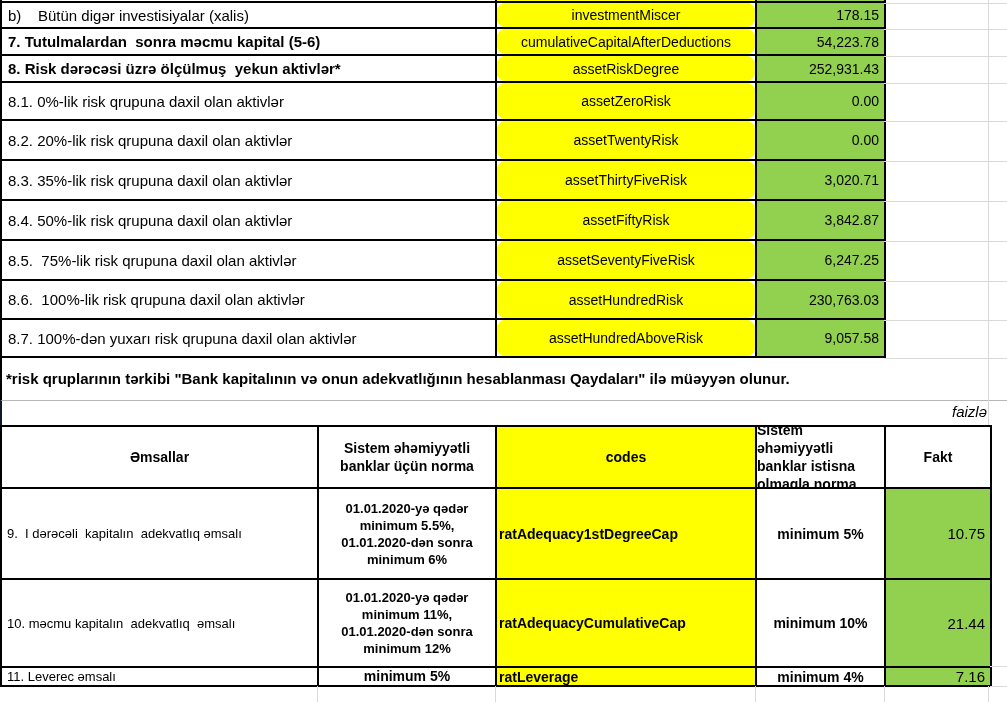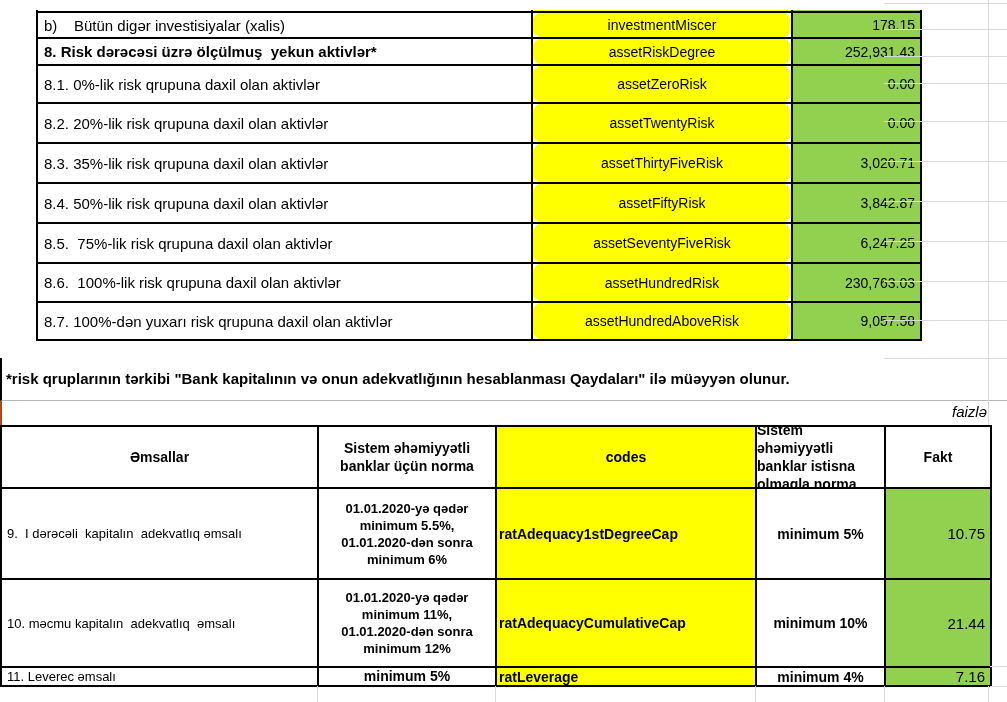--- a/index.html
+++ b/index.html
@@ -4,35 +4,35 @@
 <style>
   * { box-sizing: border-box; margin: 0; padding: 0; }
   html, body { width: 1007px; height: 702px; background: #ffffff; }
   body { font-family: "Liberation Sans", sans-serif; color: #000; }
   .sheet { position: relative; width: 1007px; height: 702px; overflow: hidden; background: #fff; }
 
   table { border-collapse: collapse; table-layout: fixed; position: absolute; }
   td { vertical-align: middle; overflow: hidden; }
 
   
-  .t1 { top: 10px; left: 0; width: 884px; margin-left: 36px; }
+  .t1 { top: 0; left: 0; width: 884px; }
   .t1 td { border: 2px solid #000; font-size: 15px; }
   .t1 tr.sliver td { border-top: none; padding: 0; height: 2px; }
   .t1 td.lbl { padding: 0 4px 0 6px; white-space: pre; background: #fff; }
   .t1 tr.bold td.lbl { font-weight: bold; }
   .t1 td.code { text-align: center; font-size: 14px; background: #FFFF00; padding: 0 2px; border-radius: 12px; }
   .t1 td.val { text-align: right; font-size: 14px; background: #92D050; padding: 0 5px 0 2px; }
 
   
   .note { position: absolute; top: 358px; left: 0; width: 1007px; height: 43px;
           border-left: 2px solid #000; border-bottom: 1px solid #b7b7b7;
           font-weight: bold; font-size: 15px; line-height: 42px; padding-left: 4px;
           white-space: pre; overflow: hidden; }
   .unit { position: absolute; top: 401px; left: 0; width: 990px; height: 24px;
-          border-left: 2px solid #c2410c; font-style: italic; font-size: 15px;
+          border-left: 2px solid #0f172a; font-style: italic; font-size: 15px;
           line-height: 22px; text-align: right; padding-right: 3px; }
 
   
   .t2 { top: 425px; left: 0; width: 990px; }
   .t2 td { border: 2px solid #000; font-size: 14px; }
   .t2 td.hdr { font-weight: bold; text-align: center; line-height: 18px; white-space: pre-line; }
   .t2 td.codehdr { background: #FFFF00; }
   .t2 td.clipcell { position: relative; padding: 0; }
   .t2 .clipinner { position: absolute; left: 0; right: 0; top: -6px; line-height: 18px;
                    text-align: left; font-weight: bold; white-space: pre-line; }
@@ -61,20 +61,25 @@
     <tbody>
         <tr class="sliver">
       <td></td>
       <td class="code"></td>
       <td class="val"></td>
     </tr>
     <tr style="height:26px">
       <td class="lbl">b)    Bütün digər investisiyalar (xalis)</td>
       <td class="code">investmentMiscer</td>
       <td class="val">178.15</td>
+    </tr>
+    <tr style="height:27px" class="bold">
+      <td class="lbl">7. Tutulmalardan  sonra məcmu kapital (5-6)</td>
+      <td class="code">cumulativeCapitalAfterDeductions</td>
+      <td class="val">54,223.78</td>
     </tr>
     <tr style="height:27px" class="bold">
       <td class="lbl">8. Risk dərəcəsi üzrə ölçülmuş  yekun aktivlər*</td>
       <td class="code">assetRiskDegree</td>
       <td class="val">252,931.43</td>
     </tr>
     <tr style="height:38px">
       <td class="lbl">8.1. 0%-lik risk qrupuna daxil olan aktivlər</td>
       <td class="code">assetZeroRisk</td>
       <td class="val">0.00</td>

